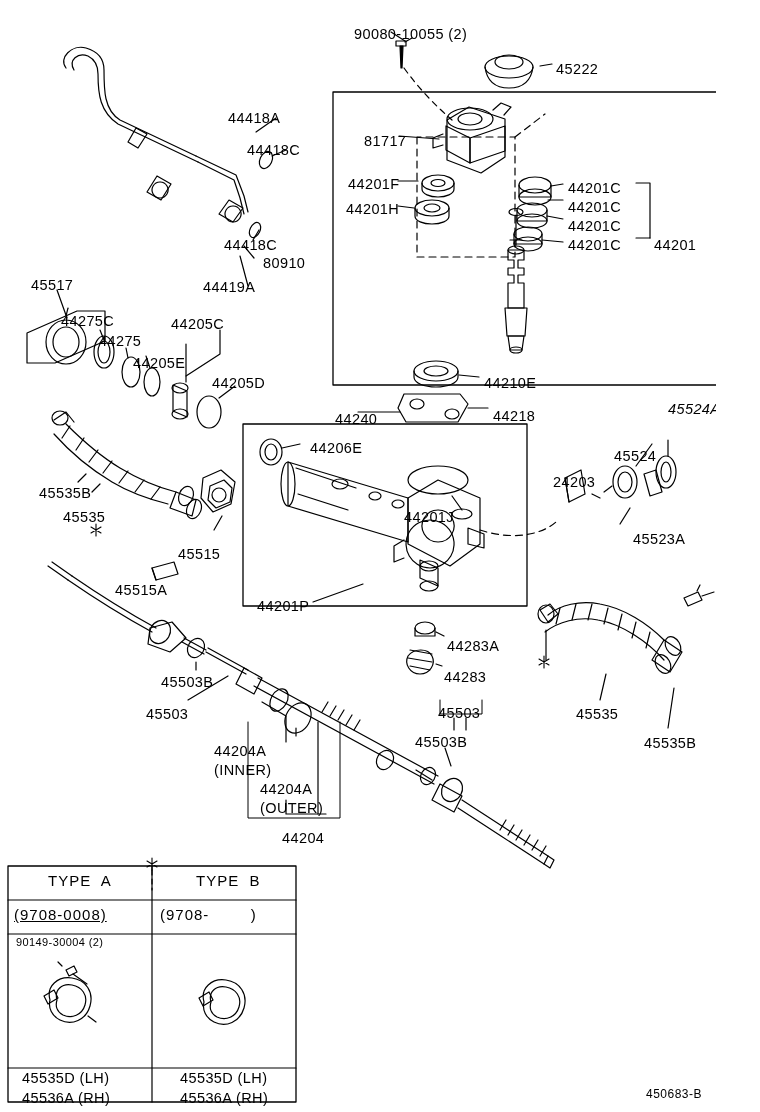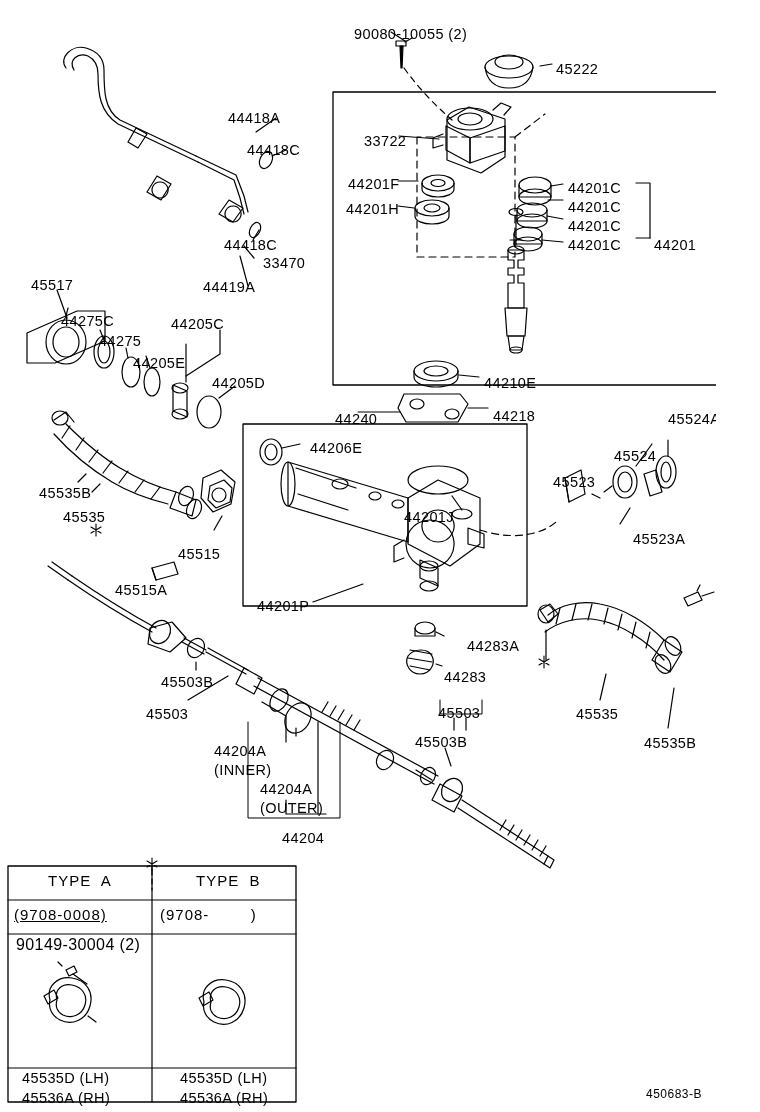--- a/index.html
+++ b/index.html
@@ -338,71 +338,71 @@
       <path d="M199 998 l10 -6 l4 8 l-10 6 z"></path>
 
     </g>
   </svg>
 
   <div id="labels">
       <div class="lbl" style="left: 354px; top: 26px;">90080-10055 (2)</div>
       <div class="lbl" style="left: 556px; top: 61px;">45222</div>
       <div class="lbl" style="left: 228px; top: 110px;">44418A</div>
       <div class="lbl" style="left: 247px; top: 142px;">44418C</div>
-      <div class="lbl" style="left: 364px; top: 133px;">33722</div>
+      <div class="lbl" style="left: 364px; top: 133px;">81717</div>
       <div class="lbl" style="left: 348px; top: 176px;">44201F</div>
       <div class="lbl" style="left: 346px; top: 201px;">44201H</div>
       <div class="lbl" style="left: 568px; top: 180px;">44201C</div>
       <div class="lbl" style="left: 568px; top: 199px;">44201C</div>
       <div class="lbl" style="left: 568px; top: 218px;">44201C</div>
       <div class="lbl" style="left: 568px; top: 237px;">44201C</div>
       <div class="lbl" style="left: 654px; top: 237px;">44201</div>
       <div class="lbl" style="left: 224px; top: 237px;">44418C</div>
-      <div class="lbl" style="left: 263px; top: 255px;">33470</div>
+      <div class="lbl" style="left: 263px; top: 255px;">80910</div>
       <div class="lbl" style="left: 203px; top: 279px;">44419A</div>
       <div class="lbl" style="left: 31px; top: 277px;">45517</div>
       <div class="lbl" style="left: 61px; top: 313px;">44275C</div>
       <div class="lbl" style="left: 171px; top: 316px;">44205C</div>
       <div class="lbl" style="left: 99px; top: 333px;">44275</div>
       <div class="lbl" style="left: 133px; top: 355px;">44205E</div>
       <div class="lbl" style="left: 212px; top: 375px;">44205D</div>
       <div class="lbl" style="left: 484px; top: 375px;">44210E</div>
       <div class="lbl" style="left: 335px; top: 411px;">44240</div>
       <div class="lbl" style="left: 493px; top: 408px;">44218</div>
       <div class="lbl" style="left: 310px; top: 440px;">44206E</div>
-      <div class="lbl" style="left: 668px; top: 411px;">45524A</div>
+      <div class="lbl" style="left: 668px; top: 401px; font-style: italic;">45524A</div>
       <div class="lbl" style="left: 614px; top: 448px;">45524</div>
-      <div class="lbl" style="left: 553px; top: 474px;">45523</div>
+      <div class="lbl" style="left: 553px; top: 474px;">24203</div>
       <div class="lbl" style="left: 404px; top: 489px; margin-top: 20px;">44201J</div>
       <div class="lbl" style="left: 39px; top: 485px;">45535B</div>
       <div class="lbl" style="left: 63px; top: 509px;">45535</div>
       <div class="lbl" style="left: 633px; top: 531px;">45523A</div>
       <div class="lbl" style="left: 178px; top: 546px;">45515</div>
       <div class="lbl" style="left: 115px; top: 570px; margin-top: 12px;">45515A</div>
       <div class="lbl" style="left: 257px; top: 598px;">44201P</div>
-      <div class="lbl" style="left: 447px; top: 638px; margin-left: 20px;">44283A</div>
+      <div class="lbl" style="left: 447px; top: 638px;">44283A</div>
       <div class="lbl" style="left: 444px; top: 669px;">44283</div>
       <div class="lbl" style="left: 161px; top: 674px;">45503B</div>
       <div class="lbl" style="left: 146px; top: 706px;">45503</div>
       <div class="lbl" style="left: 438px; top: 705px;">45503</div>
       <div class="lbl" style="left: 415px; top: 734px;">45503B</div>
       <div class="lbl" style="left: 576px; top: 706px;">45535</div>
       <div class="lbl" style="left: 644px; top: 735px;">45535B</div>
       <div class="lbl" style="left: 214px; top: 743px;">44204A</div>
       <div class="lbl" style="left: 214px; top: 762px;">(INNER)</div>
       <div class="lbl" style="left: 260px; top: 781px;">44204A</div>
       <div class="lbl" style="left: 260px; top: 800px;">(OUTER)</div>
       <div class="lbl" style="left: 282px; top: 830px;">44204</div>
     </div>
 
   <div class="lbl tbl-cell" style="left:48px; top:872px;">TYPE  A</div>
   <div class="lbl tbl-cell" style="left:196px; top:872px;">TYPE  B</div>
   <div class="lbl tbl-cell" style="left:14px; top:906px;text-decoration:underline;">(9708-0008)</div>
   <div class="lbl tbl-cell" style="left:160px; top:906px;">(9708-        )</div>
-  <div class="lbl" style="left:16px; top:936px; font-size:16px;">90149-30004 (2)</div>
+  <div class="lbl" style="left:16px; top:936px; font-size:11px;">90149-30004 (2)</div>
   <div class="lbl" style="left:22px; top:1070px; font-size:14.5px;">45535D (LH)</div>
   <div class="lbl" style="left:22px; top:1090px; font-size:14.5px;">45536A (RH)</div>
   <div class="lbl" style="left:180px; top:1070px; font-size:14.5px;">45535D (LH)</div>
   <div class="lbl" style="left:180px; top:1090px; font-size:14.5px;">45536A (RH)</div>
 
   <div class="lbl code">450683-B</div>
 
 </div>
 
 </body></html>

